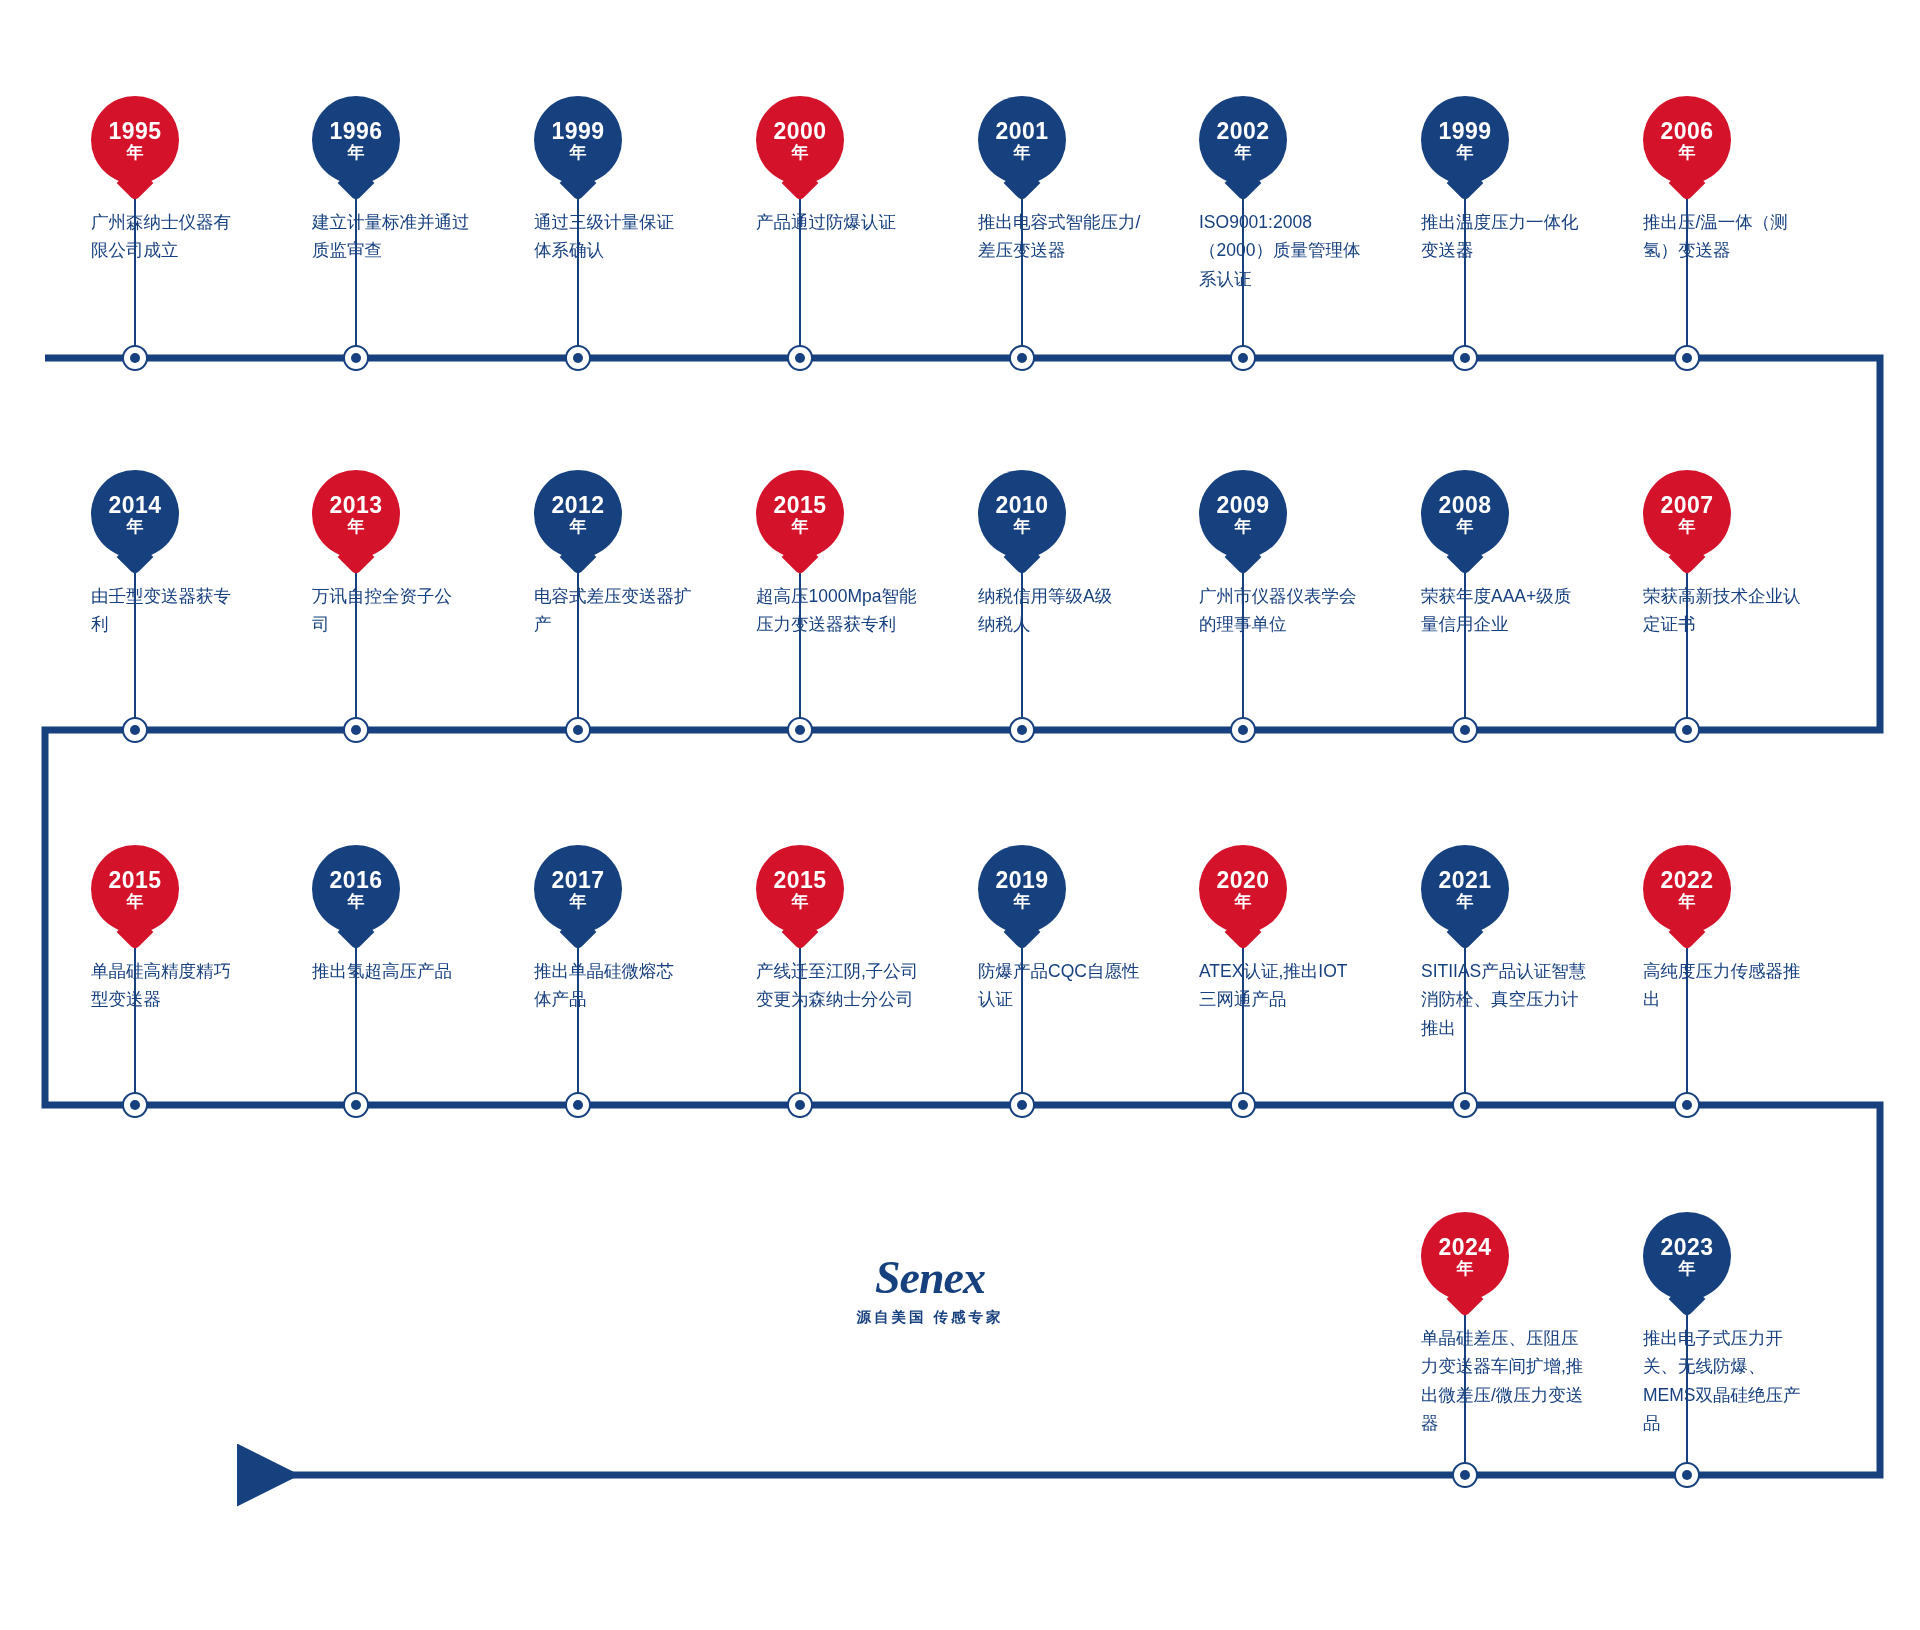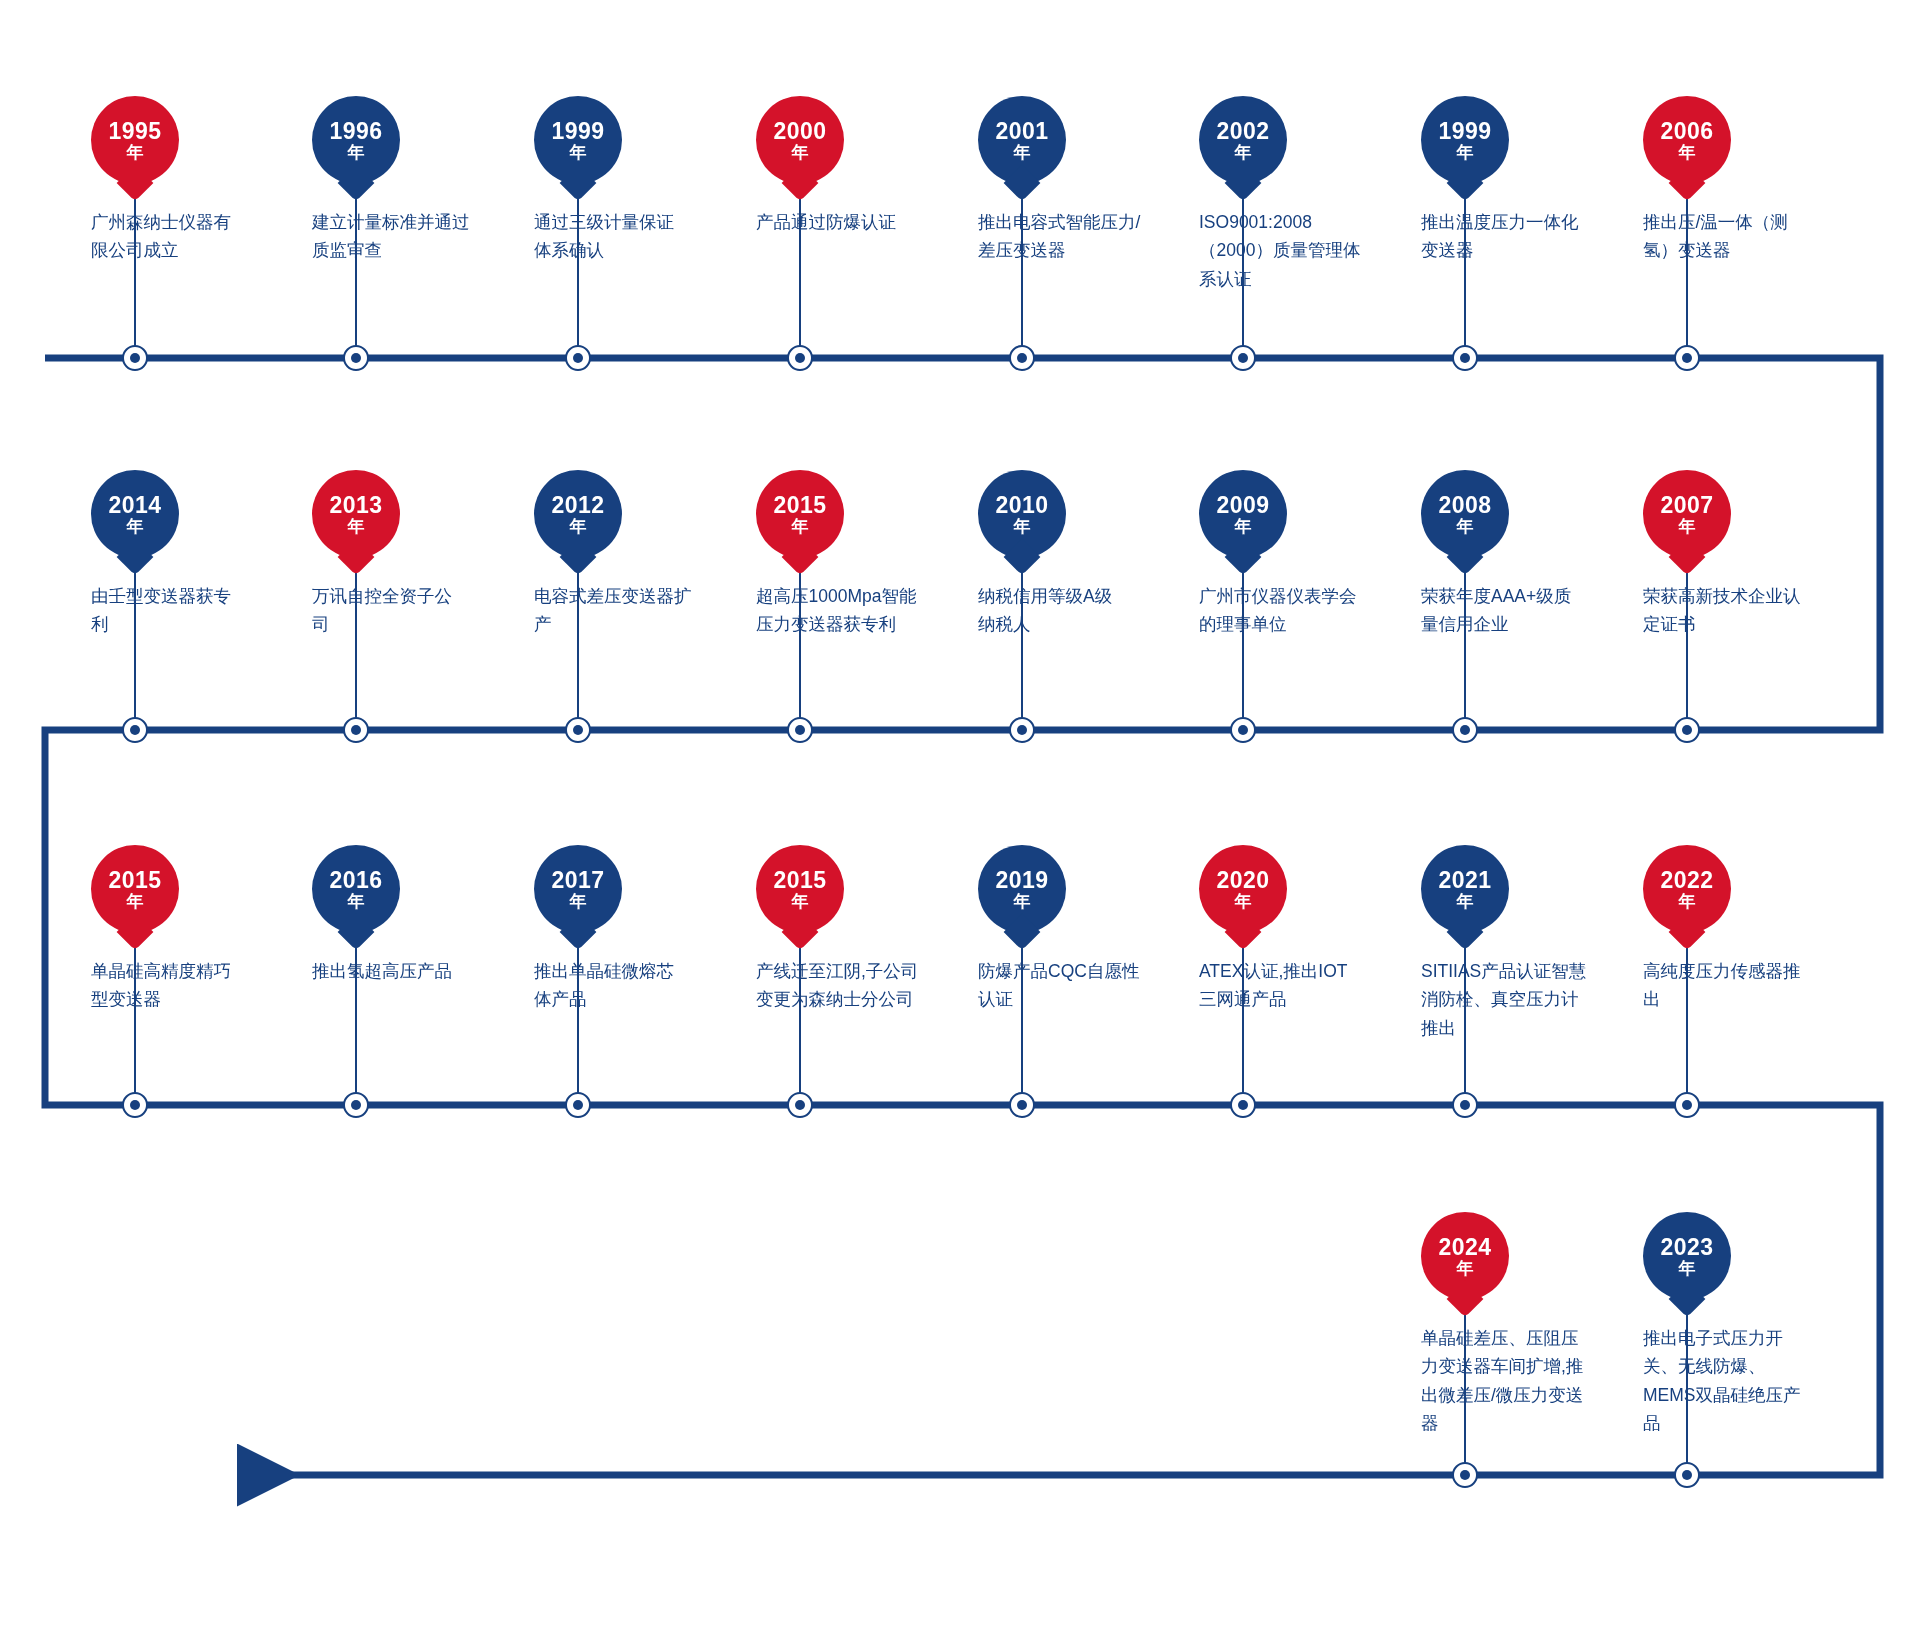--- a/index.html
+++ b/index.html
@@ -405,14 +405,18 @@
   <div class="node" style="left:1687px; top:1212px;">
     <div class="pin blue">
       <span class="pin-year">2023</span>
       <span class="pin-suffix">年</span>
     </div>
     <div class="stem" style="top:100px; height:162px;"></div>
     <div class="dot" style="top:250px;"></div>
     <div class="desc left-align" style="top:112px; width:165px;">推出电子式压力开关、无线防爆、MEMS双晶硅绝压产品</div>
   </div>
 
+  <div class="logo">
+    <div class="logo-word">Senex</div>
+    <div class="logo-tag">源自美国  传感专家</div>
+  </div>
 
 </div>
 
 </body></html>

